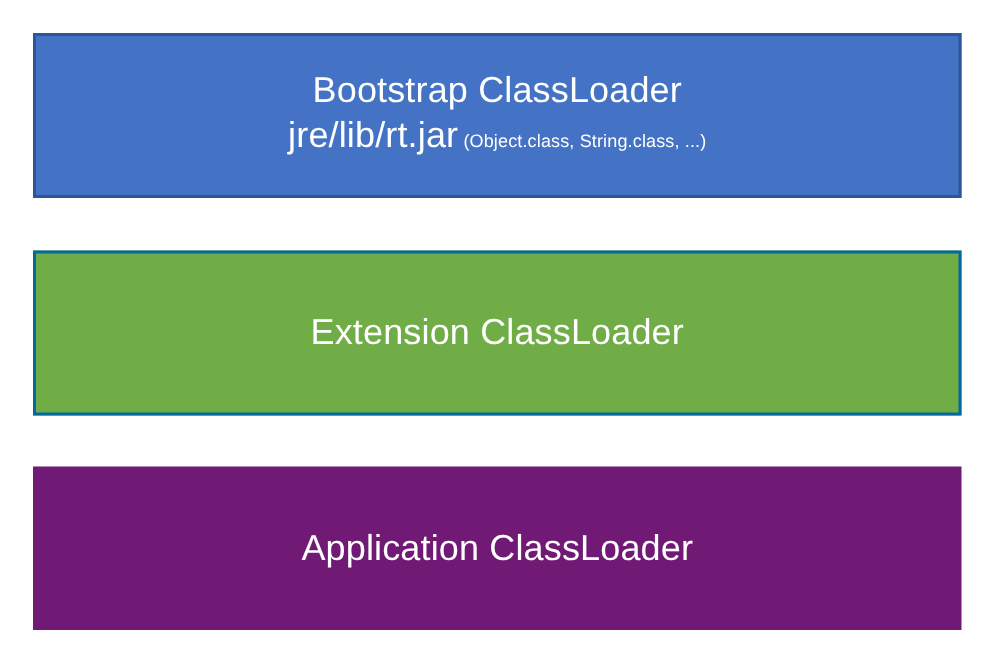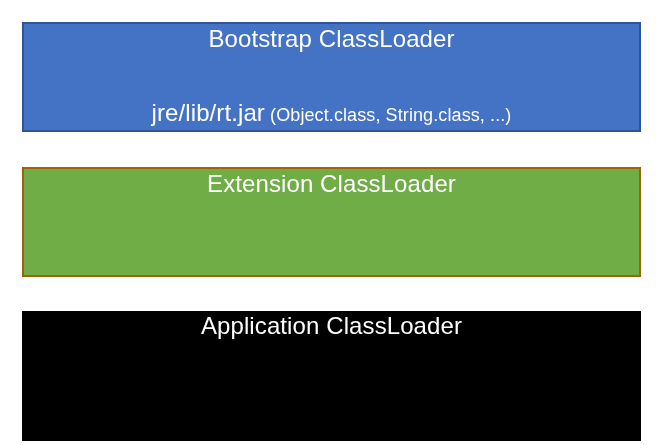--- a/index.html
+++ b/index.html
@@ -26,64 +26,64 @@
   }
 
   .loader-box {
     position: absolute;
     left: 22px;
     width: 619px;
     box-sizing: border-box;
     display: flex;
     flex-direction: column;
     align-items: center;
-    justify-content: space-between;
+    justify-content: center;
     text-align: center;
     color: #ffffff;
   }
 
   .loader-box.bootstrap {
     top: 22px;
     height: 110px;
     background: #4472c4;
     border: 2px solid #2e5597;
   }
 
   .loader-box.extension {
     top: 167px;
     height: 110px;
     background: #70ad47;
-    border: 2px solid #a16207;
+    border: 2px solid #0369a1;
   }
 
   .loader-box.application {
     top: 311px;
-    height: 130px;
-    background: #000000;
+    height: 109px;
+    background: #701a75;
     border: none;
   }
 
   .box-title {
     font-size: 24px;
     line-height: 30px;
     font-weight: normal;
     letter-spacing: 0.1px;
     white-space: nowrap;
   }
 
   .box-subtitle {
     font-size: 24px;
     line-height: 30px;
     font-weight: normal;
     letter-spacing: 0.1px;
     white-space: nowrap;
   }
 
   .box-subtitle .detail {
-    font-size: 18px;
+    font-size: 12px;
     letter-spacing: 0.1px;
   }
 
   .box-subtitle .detail:not(:empty)::before {
     content: " ";
   }
 </style>
 </head>
 <body>
 

